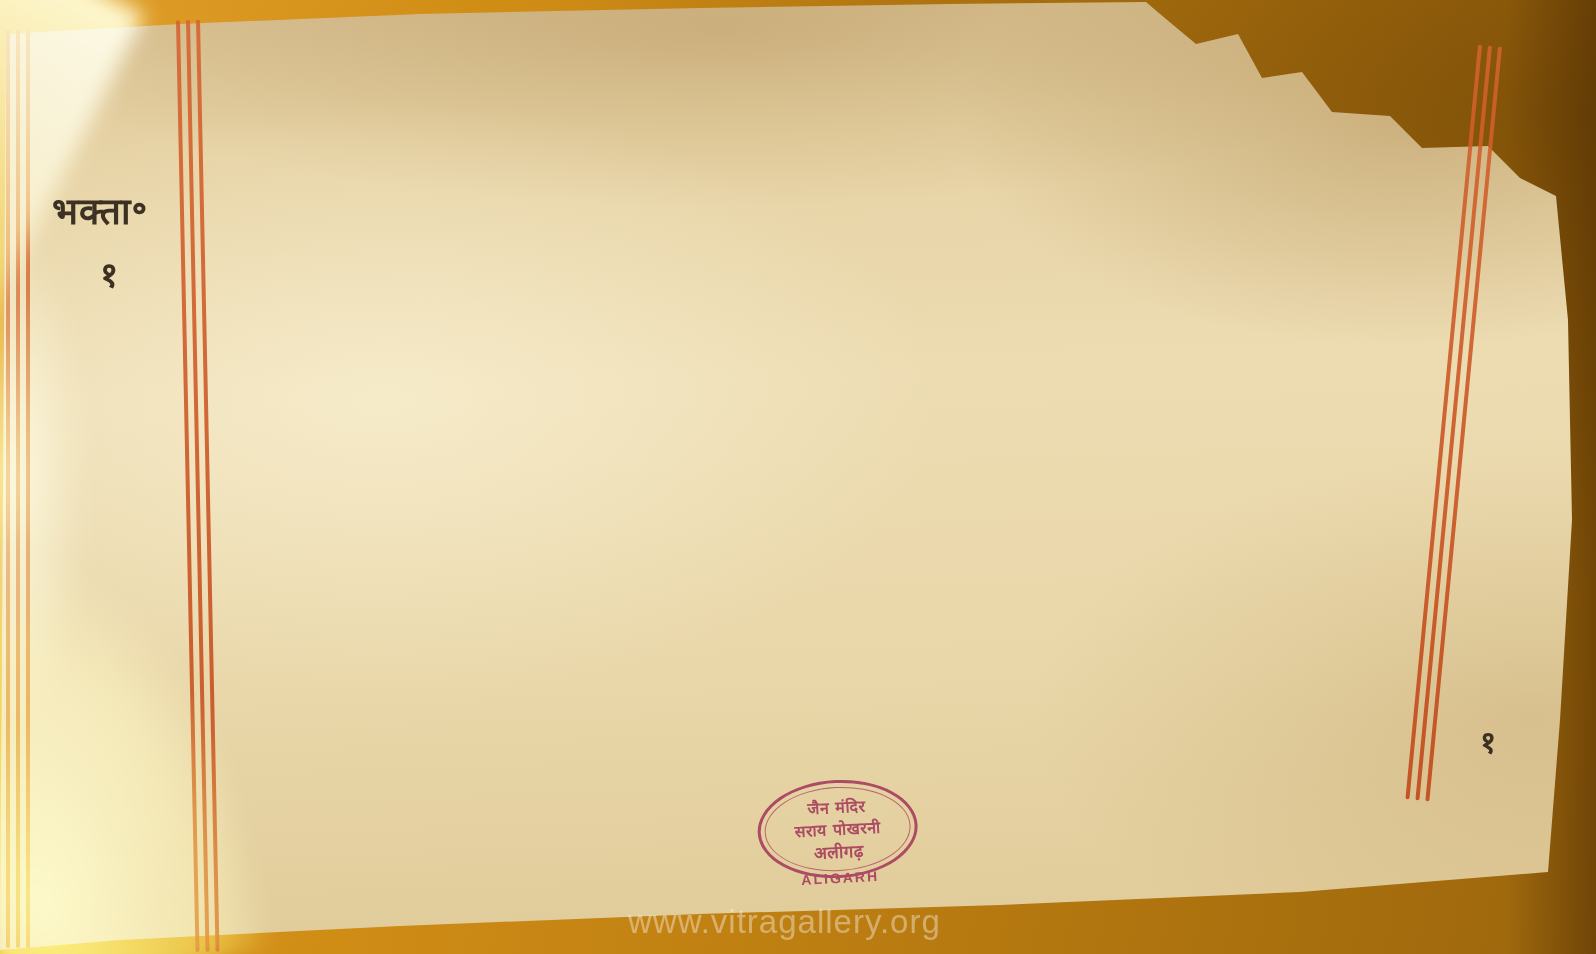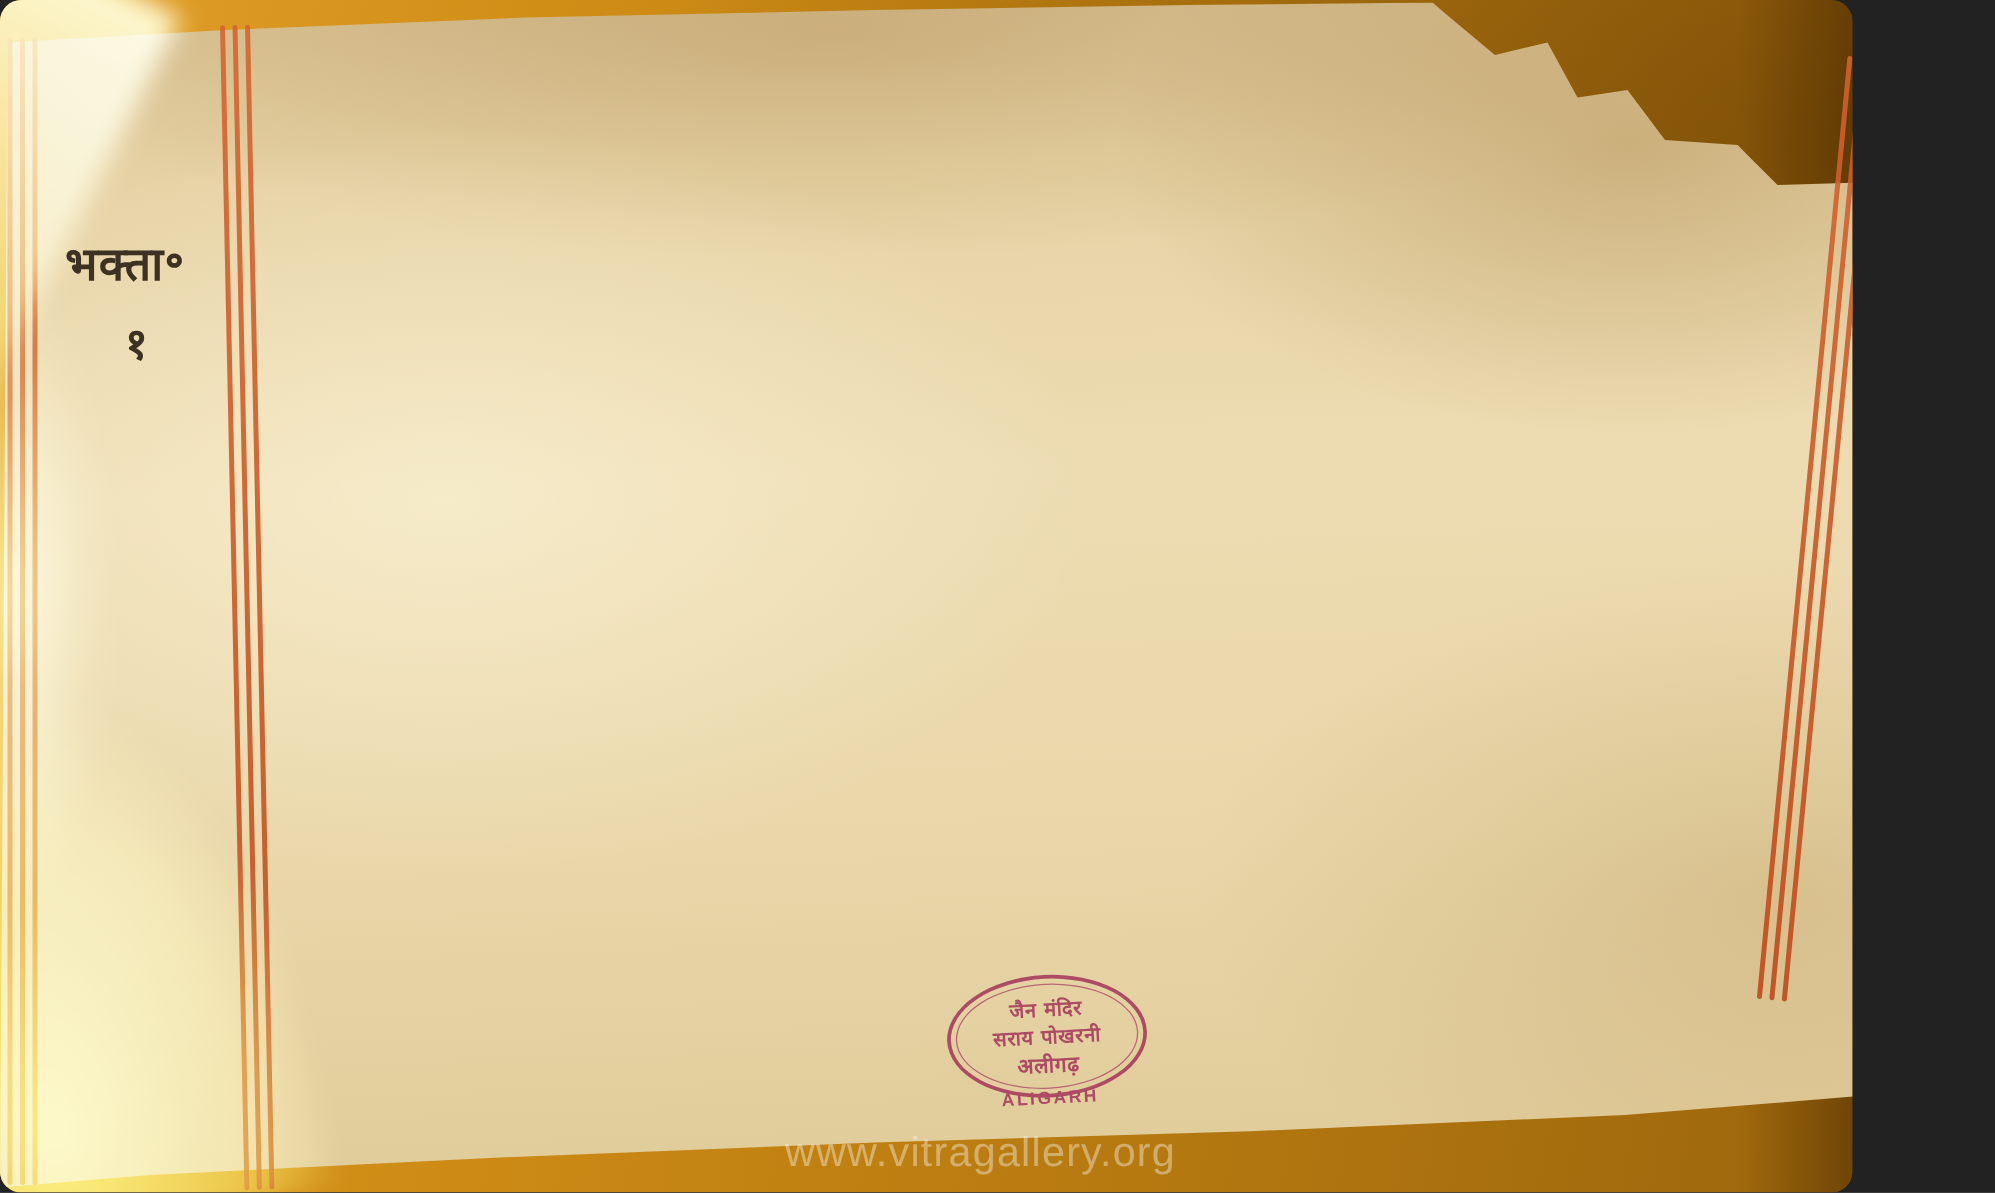--- a/index.html
+++ b/index.html
@@ -1,22 +1,21 @@
 <!DOCTYPE html>
 <html><head>
 <meta charset="utf-8">
 <style>
   html,body { margin:0; padding:0; background:#222; }
   #photo {
-    position:relative; width:1482px; height:954px; overflow:hidden;
+    position:relative; width:1596px; height:954px; overflow:hidden;
     font-family:"DejaVu Sans", sans-serif;
     background:
       radial-gradient(120% 90% at 100% 12%, rgba(70,38,0,.40), transparent 55%),
       linear-gradient(100deg, #e2a12b 0%, #d08d16 28%, #bb7d11 58%, #9c660c 100%);
-    border-radius: 17px;
   }
   .bg-rightdark {
     position:absolute; right:0; top:0; width:90px; height:954px;
     background:linear-gradient(to left, rgba(75,42,2,.55), transparent); z-index:1;
   }
   
   .paper {
     position:absolute; inset:0; z-index:2;
     clip-path: polygon(
       6px 34px, 180px 24px, 420px 14px, 700px 8px, 950px 4px, 1146px 2px,

